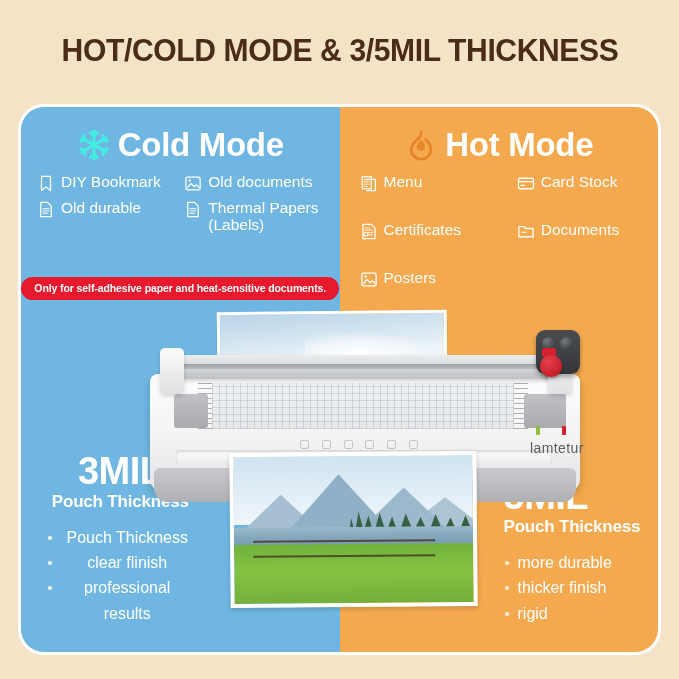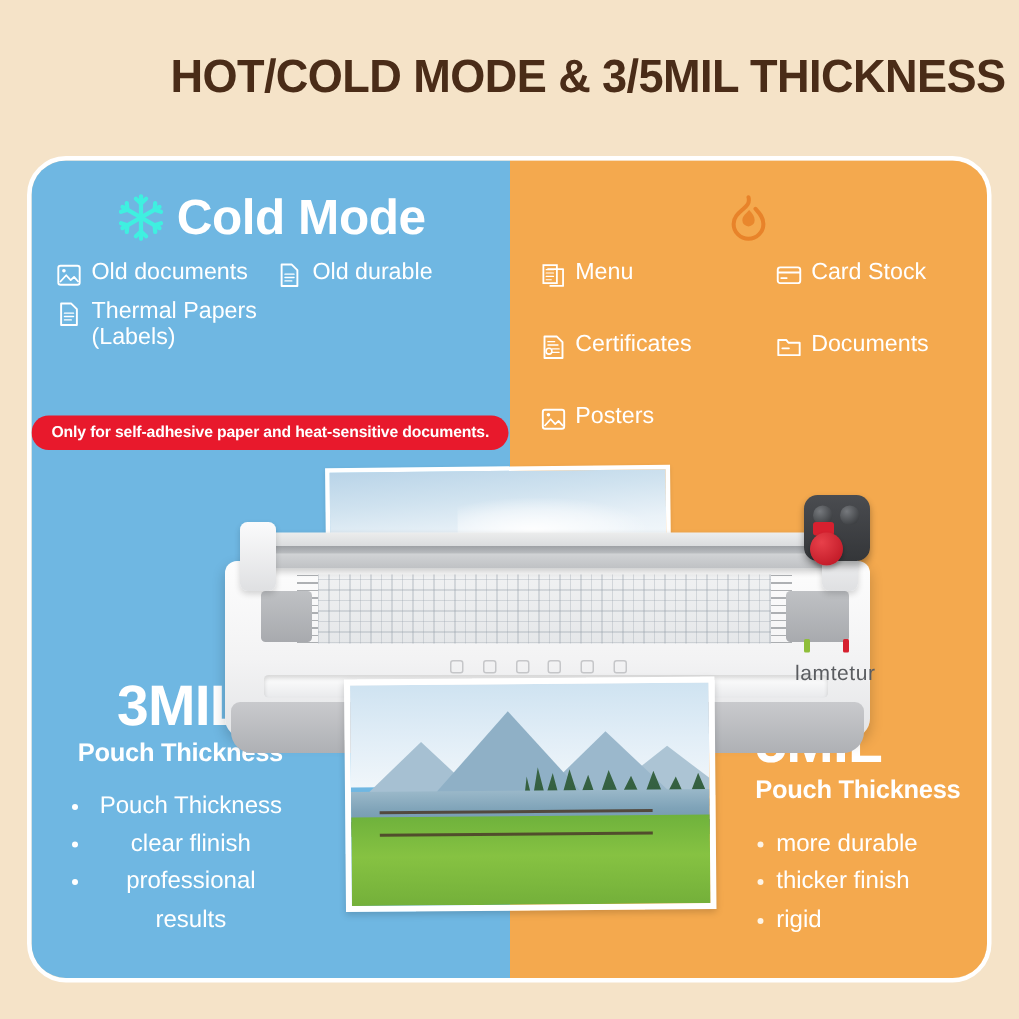--- a/index.html
+++ b/index.html
@@ -13,21 +13,21 @@
     font-family: "Liberation Sans", sans-serif;
     overflow: hidden;
     position: relative;
   }
 
   
   .title-bar {
     height: 96px;
     display: flex;
     align-items: center;
-    justify-content: flex-end;
+    justify-content: center;
     padding-top: 6px;
     box-sizing: border-box;
   }
   .title-text {
     font-size: 31px;
     font-weight: bold;
     color: #4a2c18;
     letter-spacing: -0.4px;
     white-space: nowrap;
     transform: scaleX(0.97);
@@ -415,20 +415,26 @@
           <path d="M18.4 15.7 L18.7 18.8 M18.4 15.7 L21.4 14.7"></path>
           <path d="M5.6 15.7 L2.6 14.7 M5.6 15.7 L5.3 18.8"></path>
           <path d="M18.4 8.3 L21.4 9.3 M18.4 8.3 L18.7 5.2"></path>
         </g>
       </svg>
       <span class="mode-title">Cold Mode</span>
     </div>
 
     <div class="feature-grid">
 
+      <div class="feature">
+        <svg class="f-icon" viewBox="0 0 24 24">
+          <path d="M6 2.5h12v19l-6-5-6 5z" fill="none" stroke="#ffffff" stroke-width="1.7" stroke-linejoin="round"></path>
+        </svg>
+        <span class="f-label">DIY Bookmark</span>
+      </div>
 
       <div class="feature">
         <svg class="f-icon" viewBox="0 0 24 24">
           <rect x="2.5" y="3.5" width="19" height="17" rx="2" fill="none" stroke="#ffffff" stroke-width="1.7"></rect>
           <circle cx="7.5" cy="8" r="1.6" fill="#ffffff"></circle>
           <path d="M4 18l5.5-6 4 4.3 3-2.8 4 4.5" fill="none" stroke="#ffffff" stroke-width="1.6" stroke-linejoin="round"></path>
         </svg>
         <span class="f-label">Old documents</span>
       </div>
 
@@ -474,20 +480,21 @@
 
   </div>
 
   <div class="half hot">
 
     <div class="mode-head">
       <svg class="mode-icon" viewBox="0 0 24 24">
         <path d="M12 2.5c.8 3 -1.2 4.4 -2.9 5.9C7 10.2 5 12 5 15a7 7 0 0 0 14 0c0-3.2-2-5.2-3.7-7.1" fill="none" stroke="#e8832a" stroke-width="1.9" stroke-linecap="round" stroke-linejoin="round"></path>
         <path d="M12.3 8.5c1.6 1.6 2.6 3 2.6 4.8a2.9 2.9 0 0 1-5.8 0c0-1.4.9-2.6 1.9-3.4" fill="#e8832a" stroke="none" opacity="0.9"></path>
       </svg>
+      <span class="mode-title">Hot Mode</span>
     </div>
 
     <div class="feature-grid">
 
       <div class="feature">
         <svg class="f-icon" viewBox="0 0 24 24">
           <rect x="3" y="3" width="12" height="16" fill="none" stroke="#ffffff" stroke-width="1.6"></rect>
           <path d="M6.5 6.5h14v15h-12" fill="none" stroke="#ffffff" stroke-width="1.6" stroke-linejoin="round"></path>
           <g stroke="#ffffff" stroke-width="1.1" stroke-linecap="round">
             <line x1="5.5" y1="7" x2="12" y2="7"></line>

